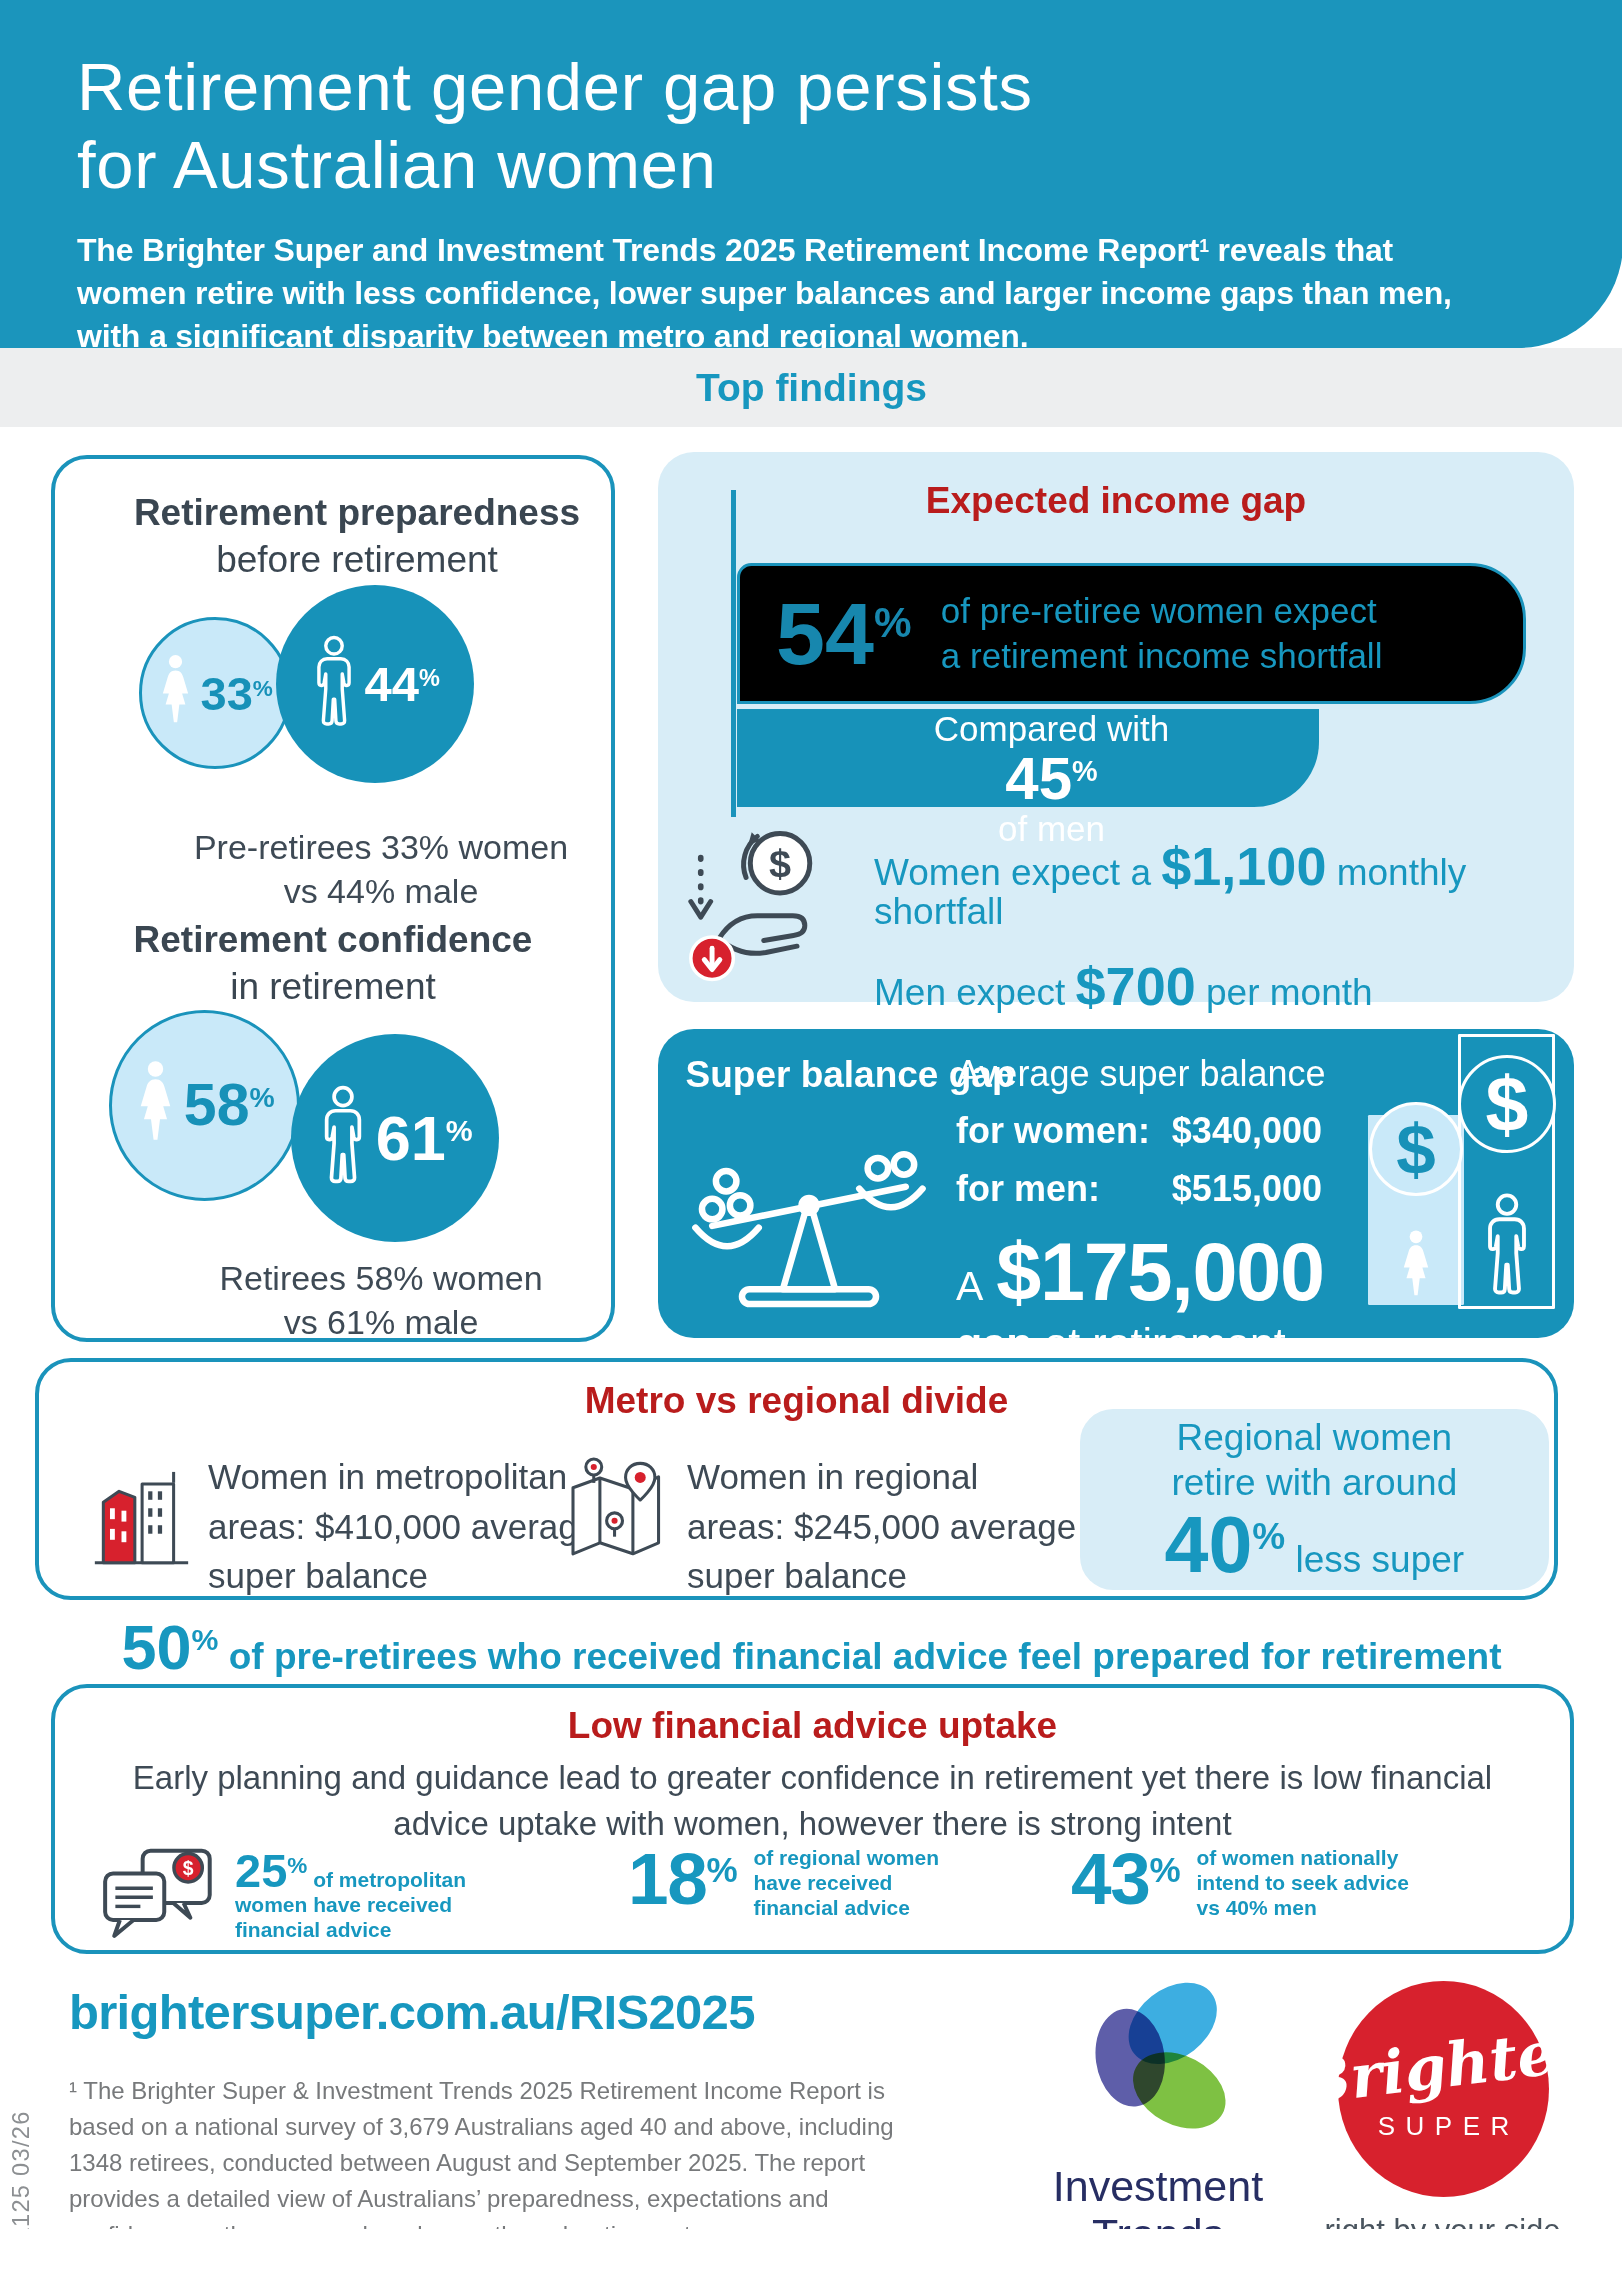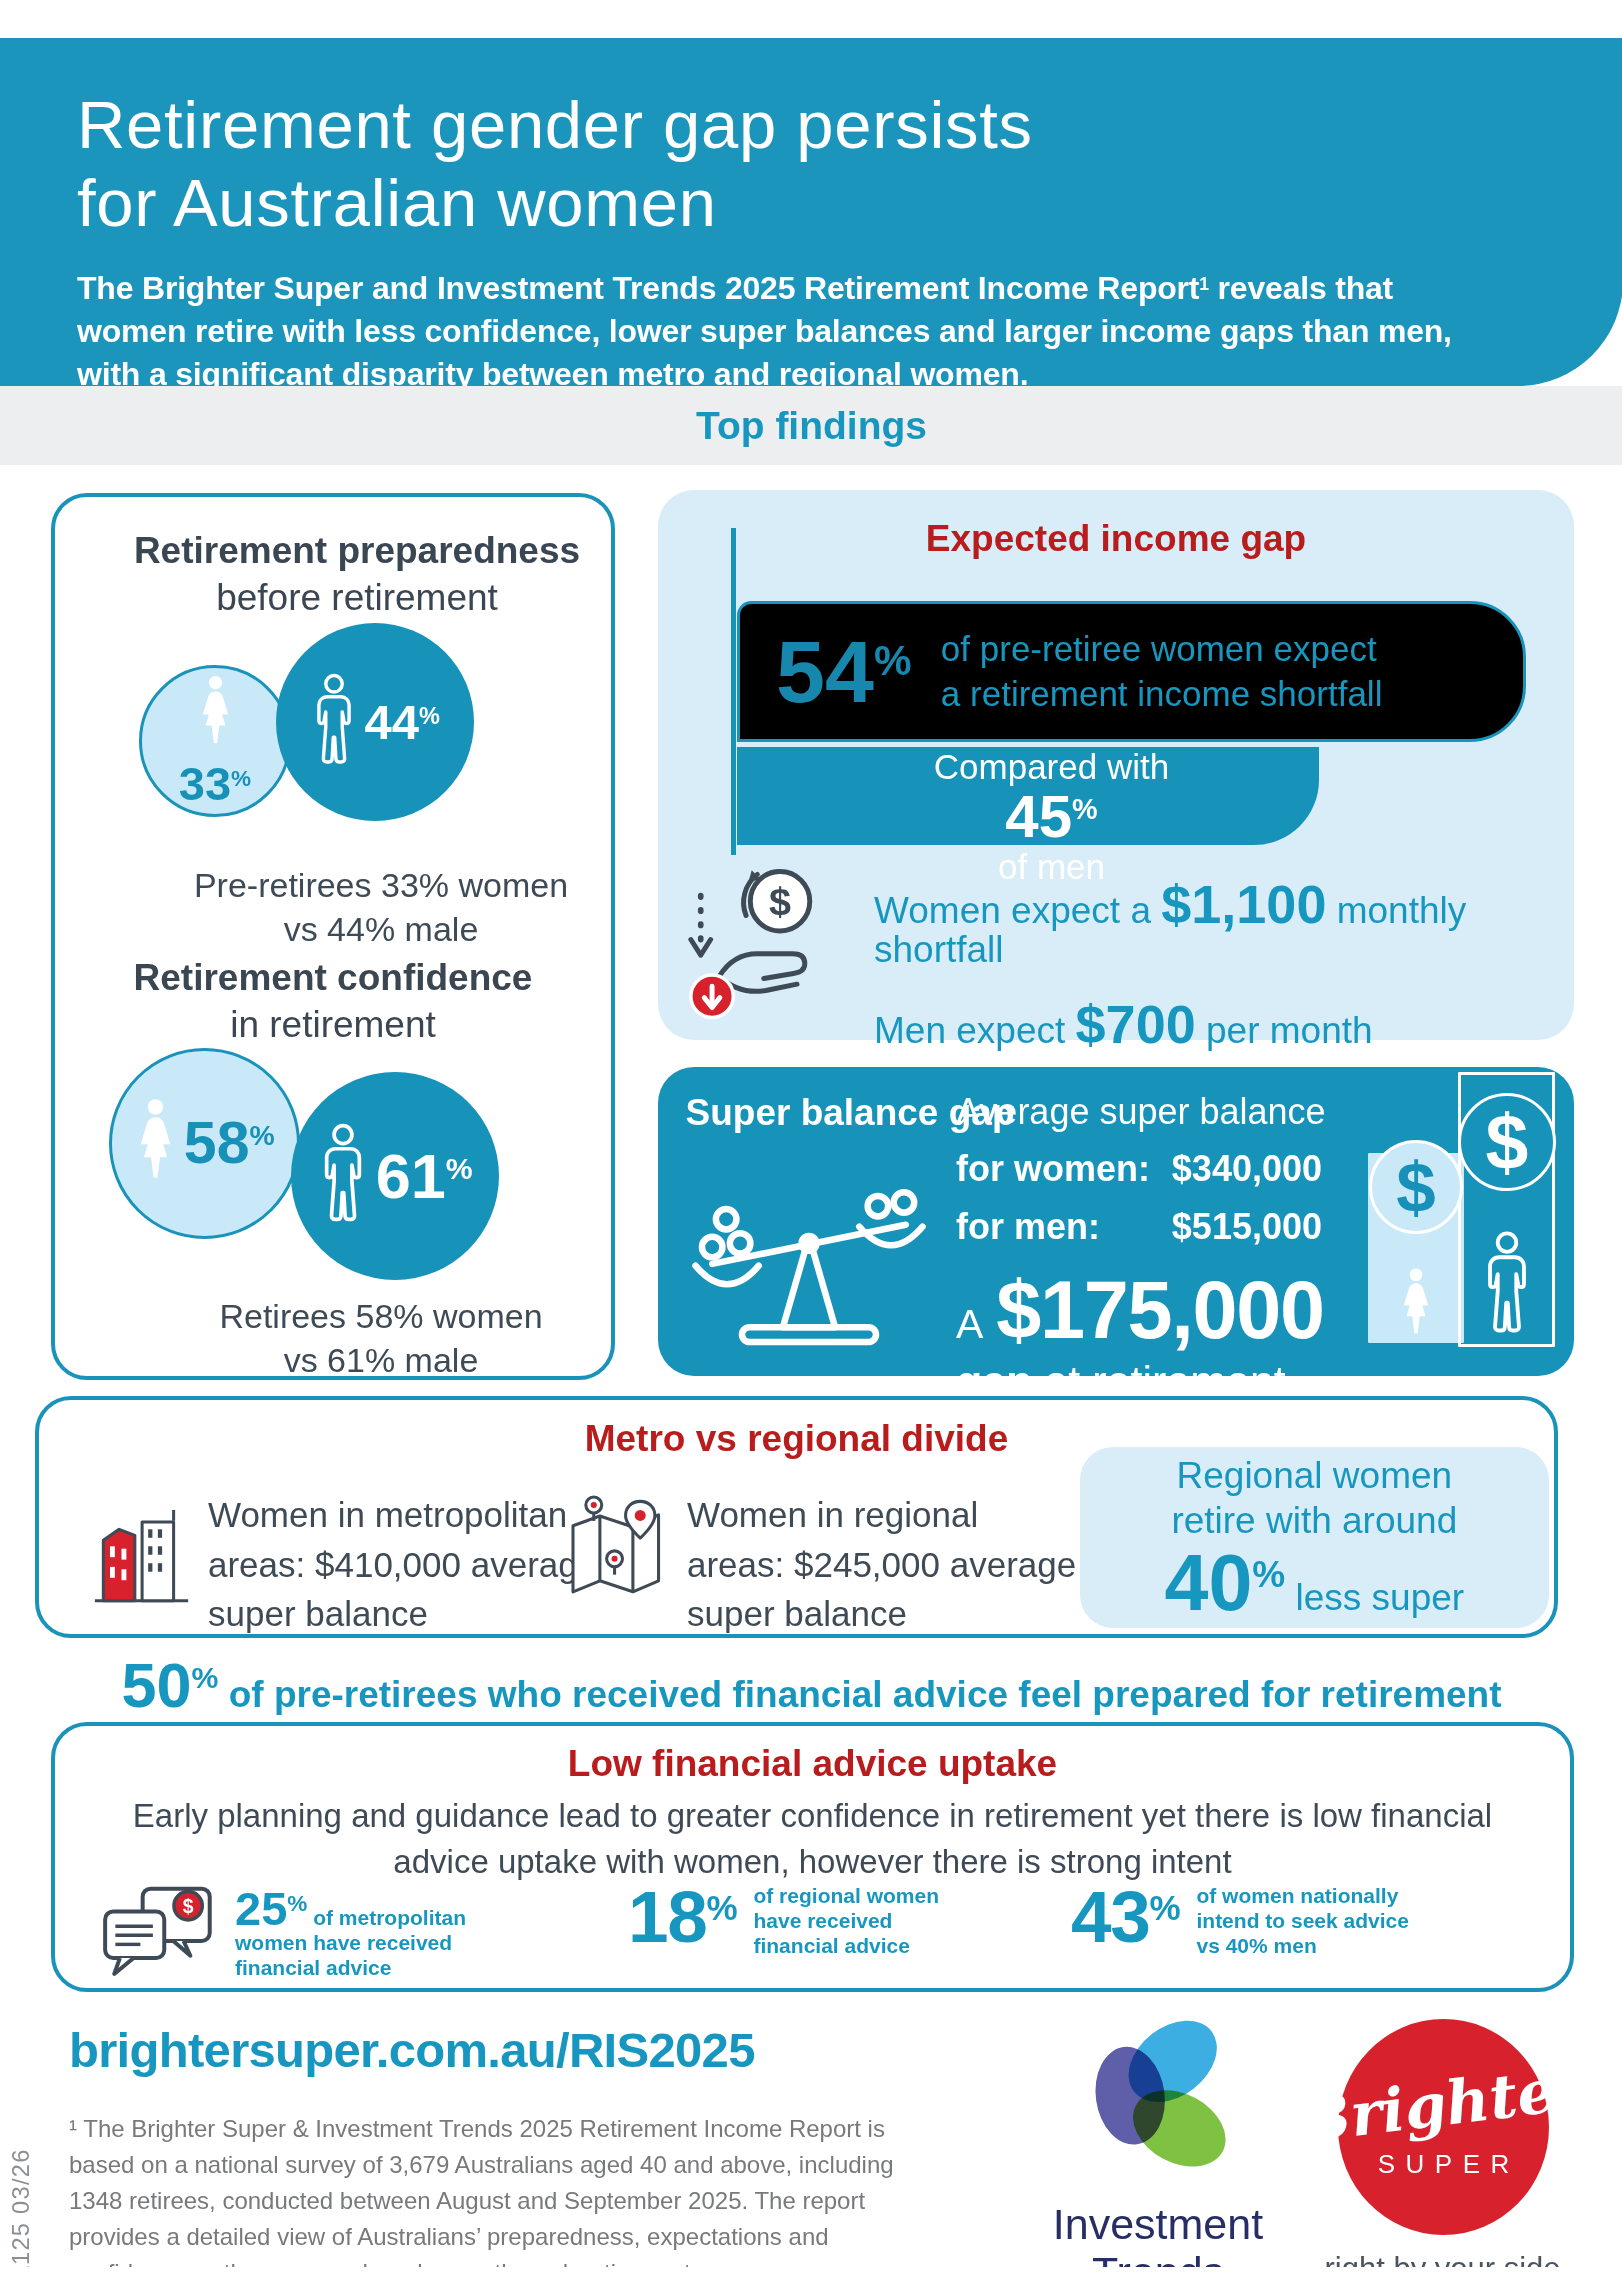--- a/index.html
+++ b/index.html
@@ -1,17 +1,17 @@
 <!DOCTYPE html>
 <html style="font-size:10.5px"><head>
 <meta charset="utf-8">
 <style>
   html,body{margin:0;padding:0;background:#fff;}
   .page{position:relative;width:1623px;height:2229px;background:#fff;overflow:hidden;
-        font-family:"Liberation Sans",sans-serif;color:#3E4A55;margin-top:38px;}
+        font-family:"Liberation Sans",sans-serif;color:#3E4A55;}
   .page *{box-sizing:border-box;}
   sup.fnsup{font-size:.55em;vertical-align:.5em;}
   .pct{font-size:.48em;position:relative;top:-.62em;}
 
   
   .hero{position:absolute;left:0;top:0;width:1623px;height:348px;background:#1B95BC;
         border-radius:0 0 105px 0;color:#fff;padding:48px 0 0 77px;}
   .hero-title{font-size:67px;font-weight:300;line-height:1.16;letter-spacing:0.7px;}
   .hero-sub{margin-top:26px;font-size:32px;font-weight:700;line-height:1.34;letter-spacing:-0.2px;}
 
@@ -134,21 +134,21 @@
   <div class="band">
     <span class="band-title">Top findings</span>
   </div>
 
   <section class="outline-box box-left">
     <div class="dual-title prep-title">
       <span class="b">Retirement preparedness</span>
       <span class="r">before retirement</span>
     </div>
 
-    <div class="circle light" style="left:84px;top:168px;width:152px;height:152px;flex-direction:column;">
+    <div class="circle light" style="left:84px;top:158px;width:152px;height:152px;">
       <span>
         <svg width="37" height="77" viewBox="0 0 64 140">
             <circle cx="32" cy="14" r="12" fill="#fff"></circle>
             <path d="M32 30 C24 30 20 35 18 42 L9 72 L20 72 L14 92 L25 92 L29 124 L35 124 L39 92 L50 92 L44 72 L55 72 L46 42 C44 35 40 30 32 30 Z" fill="#fff"></path>
           </svg>
       </span>
       <span class="circ-num" style="font-size:47px;"><span>33</span><span class="pct">%</span></span>
     </div>
     <div class="circle teal" style="left:221px;top:126px;width:198px;height:198px;">
       <span>

